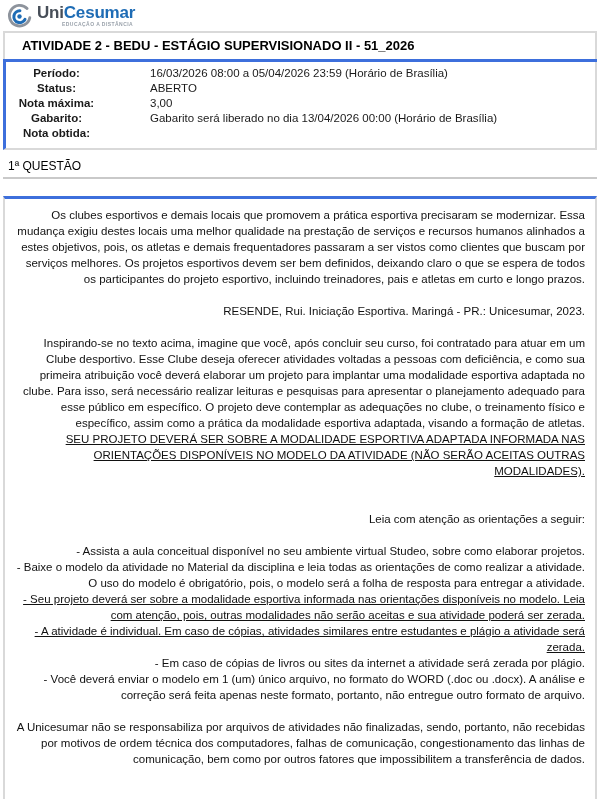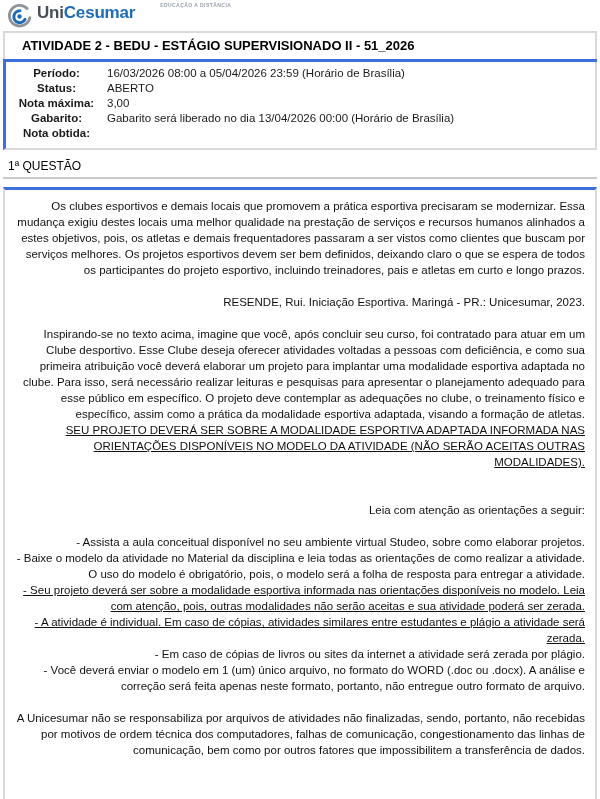--- a/index.html
+++ b/index.html
@@ -7,43 +7,43 @@
   body {
     width: 600px; height: 799px; overflow: hidden;
     background: #ffffff; color: #1a1a1a;
     font-family: "Liberation Sans", sans-serif;
   }
   .page { padding: 0 3px; }
 
   
   .logo-row { display: flex; align-items: flex-start; padding: 3px 0 2px 3px; height: 31px; }
   .logo-icon { width: 27px; height: 27px; flex: none; }
-  .logo-text { margin-left: 4px; display: flex; flex-direction: row; }
+  .logo-text { margin-left: 4px; display: flex; flex-direction: column; }
   .brand { font-size: 17px; font-weight: bold; line-height: 19px; letter-spacing: -0.2px; }
   .brand .uni { color: #474e58; }
   .brand .cesumar { color: #1e6cb5; }
   .tagline { font-size: 5px; font-weight: bold; letter-spacing: 0.45px; color: #9aa2ab; margin-left: 25px; margin-top: -1px; }
 
   
   .top-box { border: 2px solid #d9d9d9; border-bottom: none; }
   .title-bar { padding: 5px 8px 6px 17px; font-size: 13px; font-weight: bold; color: #000; }
   .blue-divider { height: 3px; background: var(--accent); }
   .info-box {
     border-left: 3px solid var(--accent);
     border-right: 2px solid #d9d9d9;
     border-bottom: 2px solid #d9d9d9;
     padding: 4px 6px 7px 0;
   }
   .info-row { display: flex; font-size: 11.5px; line-height: 15px; }
   .info-label { width: 101px; text-align: center; font-weight: bold; flex: none; white-space: nowrap; }
-  .info-value { padding-left: 0; }
+  .info-value { padding-left: 0; margin-left: 43px; }
 
   
   .question-heading {
-    margin: 7px 0 8px 0; padding: 2px 0 4px 5px;
+    margin: 7px 0 17px 0; padding: 2px 0 4px 5px;
     font-size: 12px; color: #000;
     border-bottom: 2px solid #c9c9c9;
   }
   .question-box {
     border: 2px solid #d9d9d9;
     border-top: 3px solid var(--accent);
     padding: 8px 10px 8px 9px;
     font-size: 11.5px; line-height: 16px; color: #111;
     min-height: 640px;
   }

